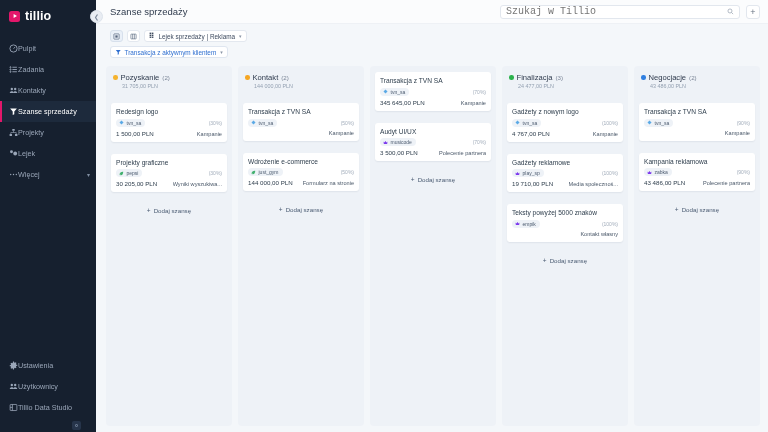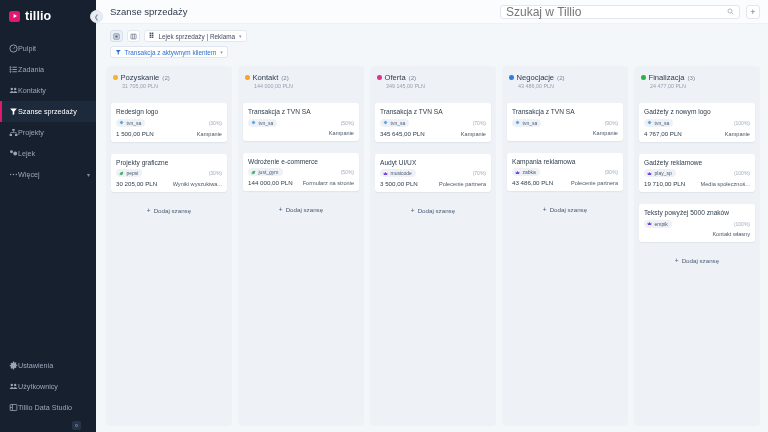--- a/index.html
+++ b/index.html
@@ -84,22 +84,22 @@
     border-bottom: 1px solid #eef1f5;
     flex: 0 0 24px;
   }
   .page-title { font-size: 9.5px; color: #2f3b4d; font-weight: 400; }
   .top-right { margin-left: auto; display: flex; align-items: center; gap: 6px; }
   .search-box {
     width: 240px; height: 14px; border: 1px solid #e2e7ee; border-radius: 3px;
     background: #ffffff; display: flex; align-items: center; padding: 0 5px;
   }
   .search-box input {
-    border: none; outline: none; flex: 1; font-size: 12px; color: #8d97a6;
-    font-family: Liberation Sans, sans-serif; background: transparent;
+    border: none; outline: none; flex: 1; font-size: 10px; color: #8d97a6;
+    font-family: Liberation Mono, monospace; background: transparent;
   }
   .search-box .s-ic { color: #9aa4b2; display:flex; }
   .add-btn {
     width: 14px; height: 14px; border-radius: 3px; background: #ffffff;
     border: 1px solid #e2e7ee; color: #6a7584;
     display: flex; align-items: center; justify-content: center; font-size: 9px;
   }
 
   .toolbar {
     padding: 6px 0 4px 14px; display: flex; flex-direction: column; gap: 4px;
@@ -445,62 +445,122 @@
               <span class="amount">144 000,00 PLN</span>
               <span class="source">Formularz na stronie</span>
             </div>
           </div>
           <div class="add-opp">
             <span class="plus">+</span>
             <span>Dodaj szansę</span>
           </div>
         </div>
         <div class="column">
+          <div class="card">
+            <div class="card-title">Transakcja z TVN SA</div>
+            <div class="card-mid">
+              <span class="tag">
+                <span class="tic">
+                  <svg width="5" height="5" viewBox="0 0 16 16" fill="#5aa9e6">
+                    <path d="M8 1.5 14.5 8 8 14.5 1.5 8z"></path>
+                  </svg>
+                </span>
+                <span>tvn_sa</span>
+              </span>
+              <span class="pct">(70%)</span>
+            </div>
+            <div class="card-foot">
+              <span class="amount">345 645,00 PLN</span>
+              <span class="source">Kampanie</span>
+            </div>
+          </div>
+          <div class="card">
+            <div class="card-title">Audyt UI/UX</div>
+            <div class="card-mid">
+              <span class="tag">
+                <span class="tic">
+                  <svg width="5" height="5" viewBox="0 0 16 16" fill="#7c3aed">
+                    <path d="M1.6 4.6 4.4 8 8 3l3.6 5 2.8-3.4-1.1 8H2.7z"></path>
+                  </svg>
+                </span>
+                <span>musicode</span>
+              </span>
+              <span class="pct">(70%)</span>
+            </div>
+            <div class="card-foot">
+              <span class="amount">3 500,00 PLN</span>
+              <span class="source">Polecenie partnera</span>
+            </div>
+          </div>
+          <div class="add-opp">
+            <span class="plus">+</span>
+            <span>Dodaj szansę</span>
+          </div>
+        </div>
+        <div class="column">
           <div class="col-head">
             <div class="col-title-row">
-              <span class="dot" style="background:#e0338c"></span>
-              <span class="col-name">Oferta</span>
-              <span class="col-count">(2)</span>
-            </div>
-            <div class="col-sum">349 145,00 PLN</div>
-          </div>
-          <div class="card">
-            <div class="card-title">Transakcja z TVN SA</div>
+              <span class="dot" style="background:#2bb24c"></span>
+              <span class="col-name">Finalizacja</span>
+              <span class="col-count">(3)</span>
+            </div>
+            <div class="col-sum">24 477,00 PLN</div>
+          </div>
+          <div class="card">
+            <div class="card-title">Gadżety z nowym logo</div>
             <div class="card-mid">
               <span class="tag">
                 <span class="tic">
                   <svg width="5" height="5" viewBox="0 0 16 16" fill="#5aa9e6">
                     <path d="M8 1.5 14.5 8 8 14.5 1.5 8z"></path>
                   </svg>
                 </span>
                 <span>tvn_sa</span>
               </span>
-              <span class="pct">(70%)</span>
-            </div>
-            <div class="card-foot">
-              <span class="amount">345 645,00 PLN</span>
+              <span class="pct">(100%)</span>
+            </div>
+            <div class="card-foot">
+              <span class="amount">4 767,00 PLN</span>
               <span class="source">Kampanie</span>
             </div>
           </div>
           <div class="card">
-            <div class="card-title">Audyt UI/UX</div>
+            <div class="card-title">Gadżety reklamowe</div>
             <div class="card-mid">
               <span class="tag">
                 <span class="tic">
                   <svg width="5" height="5" viewBox="0 0 16 16" fill="#7c3aed">
                     <path d="M1.6 4.6 4.4 8 8 3l3.6 5 2.8-3.4-1.1 8H2.7z"></path>
                   </svg>
                 </span>
-                <span>musicode</span>
-              </span>
-              <span class="pct">(70%)</span>
-            </div>
-            <div class="card-foot">
-              <span class="amount">3 500,00 PLN</span>
-              <span class="source">Polecenie partnera</span>
+                <span>play_sp</span>
+              </span>
+              <span class="pct">(100%)</span>
+            </div>
+            <div class="card-foot">
+              <span class="amount">19 710,00 PLN</span>
+              <span class="source">Media społecznoś...</span>
+            </div>
+          </div>
+          <div class="card">
+            <div class="card-title">Teksty powyżej 5000 znaków</div>
+            <div class="card-mid">
+              <span class="tag">
+                <span class="tic">
+                  <svg width="5" height="5" viewBox="0 0 16 16" fill="#7c3aed">
+                    <path d="M1.6 4.6 4.4 8 8 3l3.6 5 2.8-3.4-1.1 8H2.7z"></path>
+                  </svg>
+                </span>
+                <span>empik</span>
+              </span>
+              <span class="pct">(100%)</span>
+            </div>
+            <div class="card-foot">
+              <span class="amount"></span>
+              <span class="source">Kontakt własny</span>
             </div>
           </div>
           <div class="add-opp">
             <span class="plus">+</span>
             <span>Dodaj szansę</span>
           </div>
         </div>
         <div class="column">
           <div class="col-head">
             <div class="col-title-row">
@@ -544,84 +604,16 @@
             <div class="card-foot">
               <span class="amount">43 486,00 PLN</span>
               <span class="source">Polecenie partnera</span>
             </div>
           </div>
           <div class="add-opp">
             <span class="plus">+</span>
             <span>Dodaj szansę</span>
           </div>
         </div>
-        <div class="column">
-          <div class="col-head">
-            <div class="col-title-row">
-              <span class="dot" style="background:#2bb24c"></span>
-              <span class="col-name">Finalizacja</span>
-              <span class="col-count">(3)</span>
-            </div>
-            <div class="col-sum">24 477,00 PLN</div>
-          </div>
-          <div class="card">
-            <div class="card-title">Gadżety z nowym logo</div>
-            <div class="card-mid">
-              <span class="tag">
-                <span class="tic">
-                  <svg width="5" height="5" viewBox="0 0 16 16" fill="#5aa9e6">
-                    <path d="M8 1.5 14.5 8 8 14.5 1.5 8z"></path>
-                  </svg>
-                </span>
-                <span>tvn_sa</span>
-              </span>
-              <span class="pct">(100%)</span>
-            </div>
-            <div class="card-foot">
-              <span class="amount">4 767,00 PLN</span>
-              <span class="source">Kampanie</span>
-            </div>
-          </div>
-          <div class="card">
-            <div class="card-title">Gadżety reklamowe</div>
-            <div class="card-mid">
-              <span class="tag">
-                <span class="tic">
-                  <svg width="5" height="5" viewBox="0 0 16 16" fill="#7c3aed">
-                    <path d="M1.6 4.6 4.4 8 8 3l3.6 5 2.8-3.4-1.1 8H2.7z"></path>
-                  </svg>
-                </span>
-                <span>play_sp</span>
-              </span>
-              <span class="pct">(100%)</span>
-            </div>
-            <div class="card-foot">
-              <span class="amount">19 710,00 PLN</span>
-              <span class="source">Media społecznoś...</span>
-            </div>
-          </div>
-          <div class="card">
-            <div class="card-title">Teksty powyżej 5000 znaków</div>
-            <div class="card-mid">
-              <span class="tag">
-                <span class="tic">
-                  <svg width="5" height="5" viewBox="0 0 16 16" fill="#7c3aed">
-                    <path d="M1.6 4.6 4.4 8 8 3l3.6 5 2.8-3.4-1.1 8H2.7z"></path>
-                  </svg>
-                </span>
-                <span>empik</span>
-              </span>
-              <span class="pct">(100%)</span>
-            </div>
-            <div class="card-foot">
-              <span class="amount"></span>
-              <span class="source">Kontakt własny</span>
-            </div>
-          </div>
-          <div class="add-opp">
-            <span class="plus">+</span>
-            <span>Dodaj szansę</span>
-          </div>
-        </div>
       </div>
 
   </section>
 </div>
 
 </body></html>

